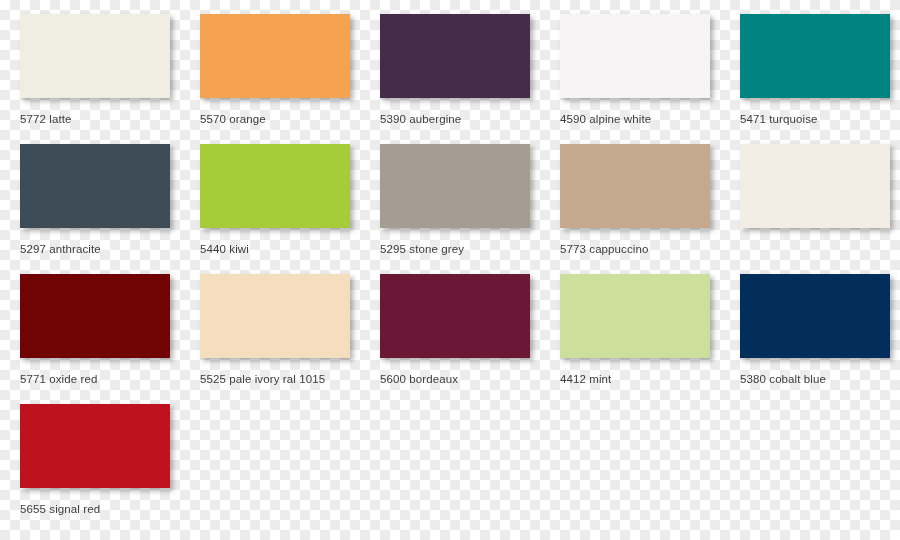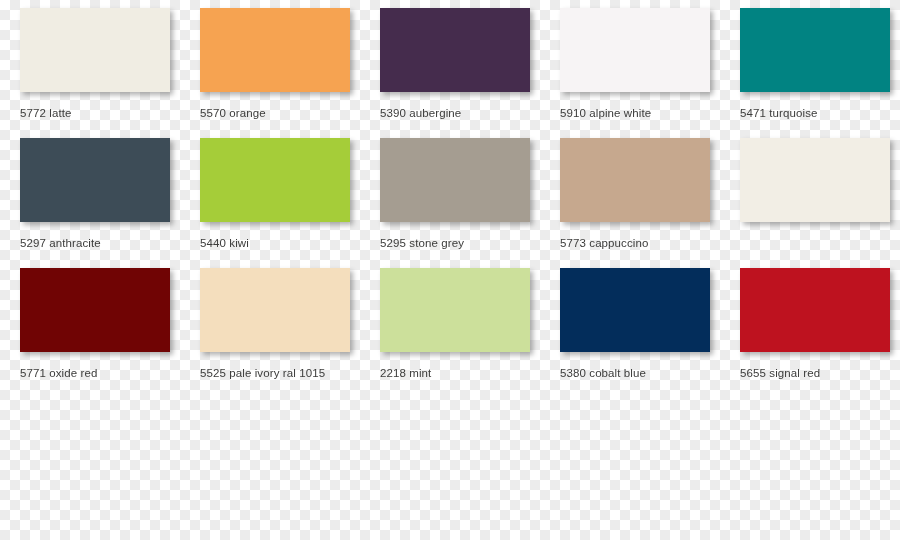--- a/index.html
+++ b/index.html
@@ -21,21 +21,21 @@
     background-position: 0 0, 10px 10px;
   }
 
   #swatch-grid {
     position: relative;
     width: 900px;
     height: 540px;
     display: grid;
     grid-template-columns: repeat(5, 180px);
     grid-template-rows: repeat(4, 130px);
-    padding: 8px 0 0 20px;
+    padding: 14px 0 0 20px;
     box-sizing: border-box;
     column-gap: 0;
     row-gap: 0;
   }
 
   .swatch-cell {
     position: relative;
     width: 180px;
     height: 130px;
   }
@@ -69,21 +69,21 @@
     <div class="swatch-cell">
       <div class="swatch-chip" style="background-color: rgb(246, 163, 81);"></div>
       <div class="swatch-label">5570 orange</div>
     </div>
     <div class="swatch-cell">
       <div class="swatch-chip" style="background-color: rgb(69, 44, 77);"></div>
       <div class="swatch-label">5390 aubergine</div>
     </div>
     <div class="swatch-cell">
       <div class="swatch-chip" style="background-color: rgb(247, 244, 245);"></div>
-      <div class="swatch-label">5910 alpine white</div>
+      <div class="swatch-label">4590 alpine white</div>
     </div>
     <div class="swatch-cell">
       <div class="swatch-chip" style="background-color: rgb(1, 131, 130);"></div>
       <div class="swatch-label">5471 turquoise</div>
     </div>
     <div class="swatch-cell">
       <div class="swatch-chip" style="background-color: rgb(61, 76, 87);"></div>
       <div class="swatch-label">5297 anthracite</div>
     </div>
     <div class="swatch-cell">
@@ -103,22 +103,26 @@
     </div>
     <div class="swatch-cell">
       <div class="swatch-chip" style="background-color: rgb(112, 4, 4);"></div>
       <div class="swatch-label">5771 oxide red</div>
     </div>
     <div class="swatch-cell">
       <div class="swatch-chip" style="background-color: rgb(244, 222, 189);"></div>
       <div class="swatch-label">5525 pale ivory ral 1015</div>
     </div>
     <div class="swatch-cell">
+      <div class="swatch-chip" style="background-color: rgb(107, 23, 54);"></div>
+      <div class="swatch-label">5600 bordeaux</div>
+    </div>
+    <div class="swatch-cell">
       <div class="swatch-chip" style="background-color: rgb(204, 224, 155);"></div>
-      <div class="swatch-label">2218 mint</div>
+      <div class="swatch-label">4412 mint</div>
     </div>
     <div class="swatch-cell">
       <div class="swatch-chip" style="background-color: rgb(3, 45, 91);"></div>
       <div class="swatch-label">5380 cobalt blue</div>
     </div>
     <div class="swatch-cell">
       <div class="swatch-chip" style="background-color: rgb(190, 18, 31);"></div>
       <div class="swatch-label">5655 signal red</div>
     </div>
   </div>

